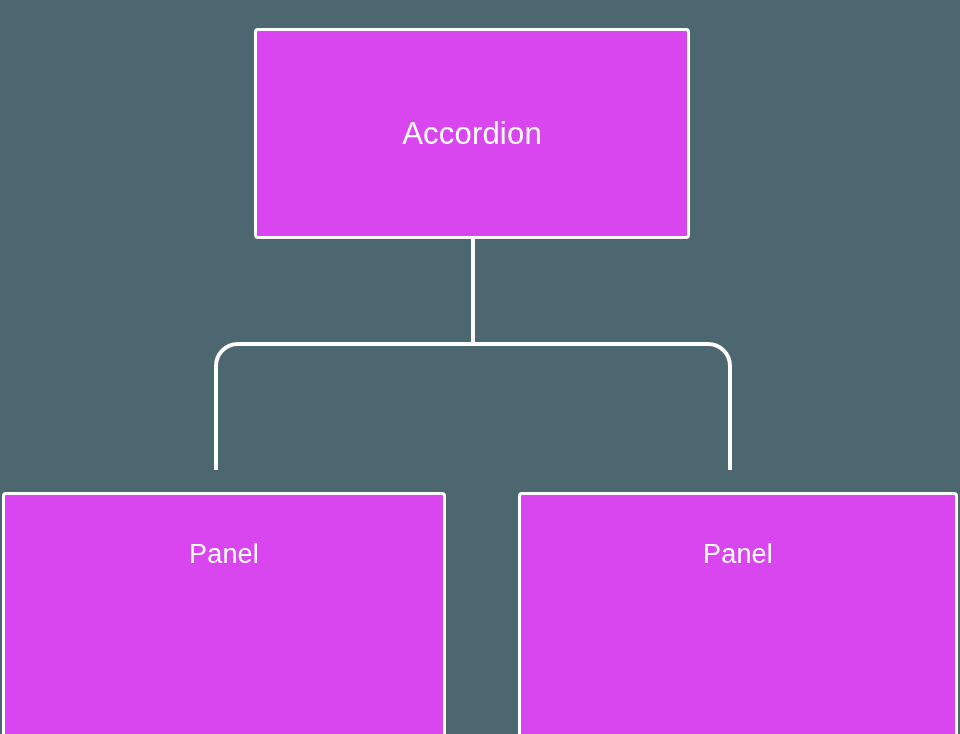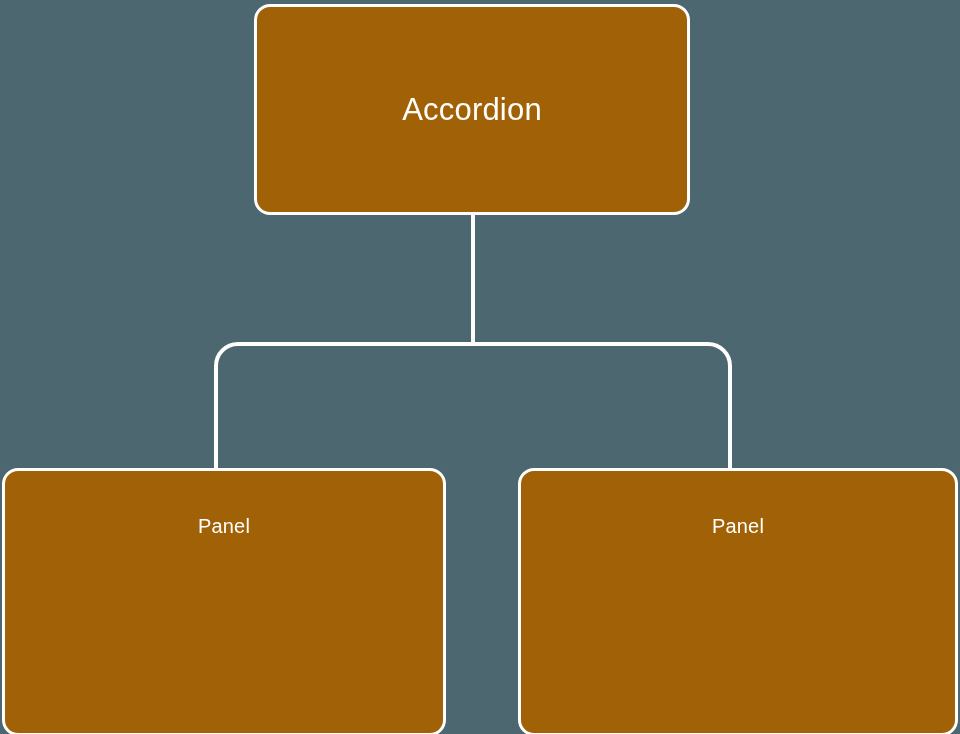--- a/index.html
+++ b/index.html
@@ -29,23 +29,24 @@
     left: 0;
     top: 0;
     width: 960px;
     height: 734px;
     pointer-events: none;
   }
 
   
   .card {
     position: absolute;
-    background: #a16207;
+    background: #d946ef;
     border: 3px solid #ffffff;
-    border-radius: 16px;
+    border-radius: 4px;
+    margin-top: 24px;
   }
 
   .card-title {
     color: #ffffff;
     font-size: 30px;
     font-weight: 400;
     text-align: center;
     letter-spacing: 0.2px;
     white-space: nowrap;
   }
@@ -65,21 +66,21 @@
   
   .panel-card {
     top: 468px;
     height: 268px;
     padding-top: 44px;
   }
 
   #card-panel-left  { left: 2px;   width: 444px; }
   #card-panel-right { left: 518px; width: 440px; }
 
-  .panel-card .card-title { font-size: 20px; }
+  .panel-card .card-title { font-size: 27px; }
 </style>
 </head>
 <body>
 
 <div id="stage">
 
   <svg class="connectors" viewBox="0 0 960 734" width="960" height="734">
 
     <path d="M 473 213 L 473 344" fill="none" stroke="#ffffff" stroke-width="4"></path>
 

